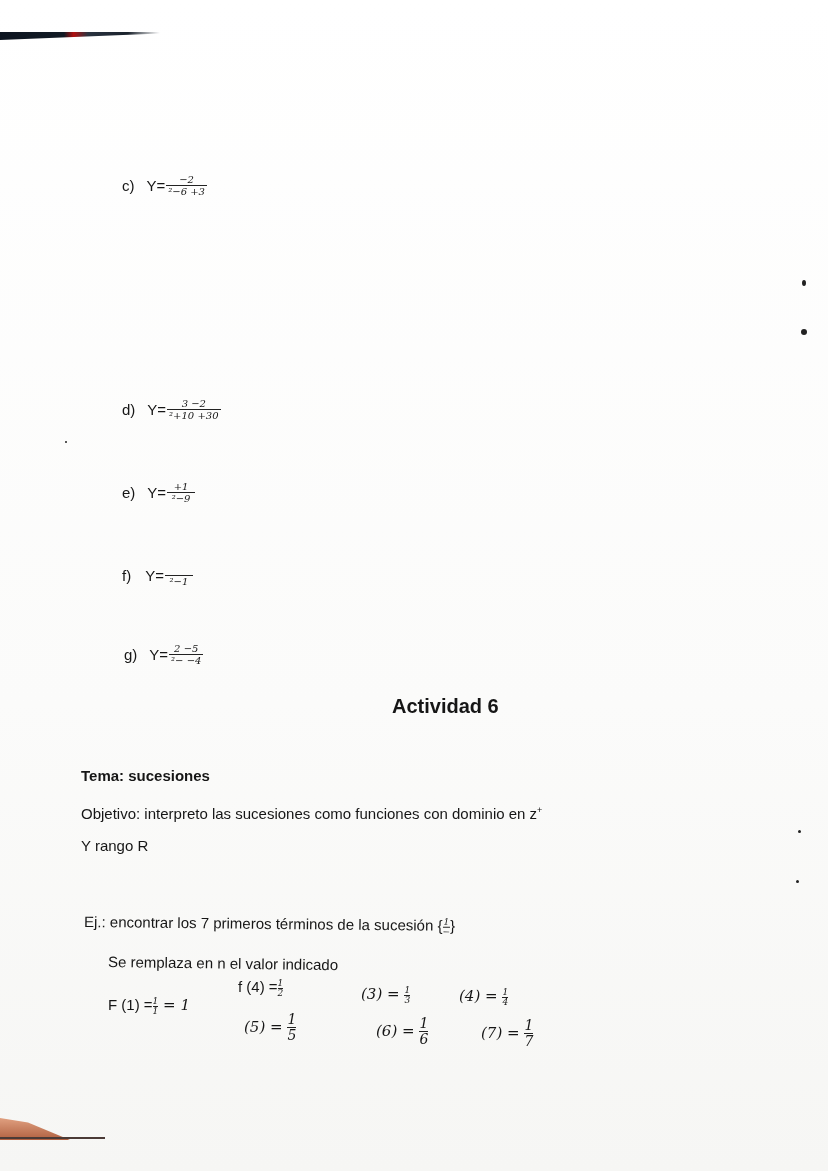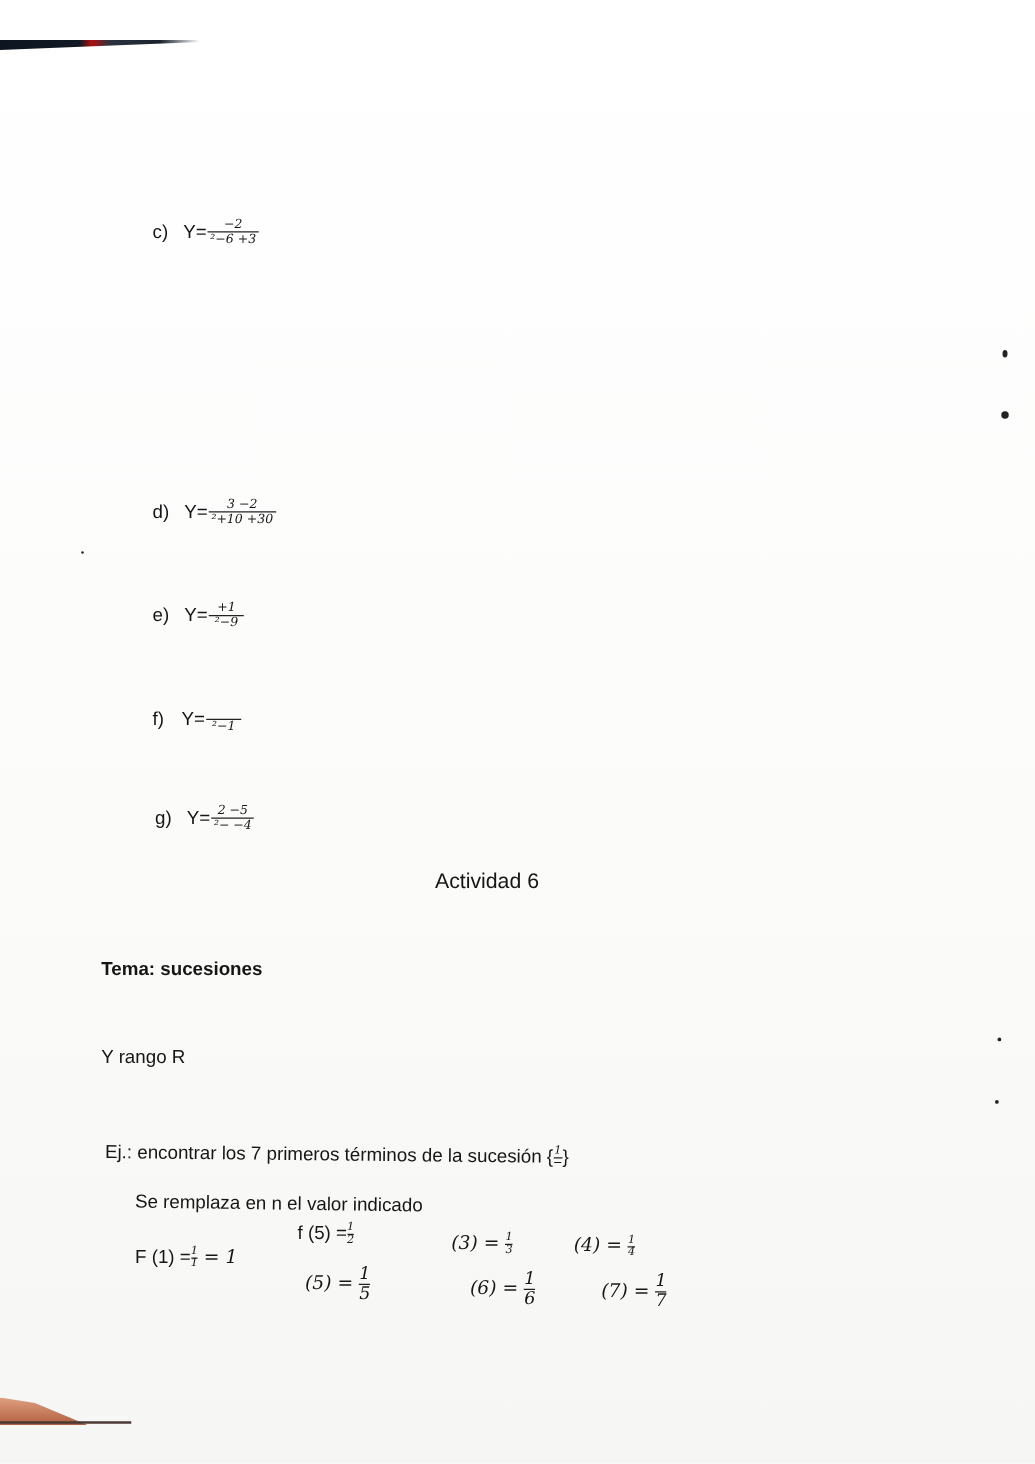--- a/index.html
+++ b/index.html
@@ -21,21 +21,21 @@
     background: linear-gradient(180deg,#e0a080,#b06040);
     border-radius: 0 60% 0 0; clip-path: polygon(0 0,40% 20%,100% 100%,0 100%);
   }
   .edge-bottom-line { position: absolute; left: 0; top: 1137px; width: 105px; height: 2px; background: #4a3a36; }
   .speck { position: absolute; background: #222; border-radius: 50%; }
   .label { font-size: 15px; }
   .eq { font-size: 15px; display: inline-flex; align-items: center; }
   .frac { display: inline-flex; flex-direction: column; align-items: center; vertical-align: middle; margin-left: 1px; }
   .frac .num { font-family: "DejaVu Serif", serif; font-style: italic; font-size: 10px; line-height: 11px; padding: 0 2px; }
   .frac .den { font-family: "DejaVu Serif", serif; font-style: italic; font-size: 10px; line-height: 11px; border-top: 1px solid #222; padding: 0 2px; min-width: 24px; text-align: center; }
-  .title { font-weight: normal; font-size: 17px; }
+  .title { font-weight: bold; font-size: 20px; margin-left: 44px; }
   .text { font-size: 15px; }
   .mi { font-family: "DejaVu Serif", serif; font-style: italic; }
   .sfrac { display: inline-flex; flex-direction: column; align-items: center; vertical-align: middle; font-family: "DejaVu Serif", serif; font-style: italic; }
   .sfrac.small span { font-size: 9px; line-height: 9px; }
   .sfrac.big span { font-size: 14px; line-height: 15px; }
   .sfrac span + span { border-top: 1px solid #222; }
 </style>
 </head>
 <body>
 
@@ -89,39 +89,42 @@
     <span class="label">g)</span>
     <span style="margin-left:12px">Y=</span>
     <span class="frac">
       <span class="num">2  −5</span>
       <span class="den">²−  −4</span>
     </span>
   </div>
 
   <div class="abs title" style="left:348px;top:695px;">Actividad 6</div>
   <div class="abs text" style="left:81px;top:767px;font-weight:bold;">Tema: sucesiones</div>
+  <div class="abs text" style="left:81px;top:805px;">
+    <span>Objetivo: interpreto las sucesiones como funciones con dominio en z</span><sup style="font-size:9px">+</sup>
+  </div>
   <div class="abs text" style="left:81px;top:837px;text-align:center;">Y rango R</div>
 
   <div class="abs text" style="left:84px;top:913px;transform:rotate(0.6deg);transform-origin:left;">
     <span>Ej.: encontrar los 7 primeros términos de la sucesión {</span><span class="sfrac small">
         <span>1</span>
         <span>−</span>
       </span><span>}</span>
   </div>
 
   <div class="abs text" style="left:108px;top:953px;transform:rotate(0.8deg);transform-origin:left;">Se remplaza en n el valor indicado</div>
 
   <div class="abs text" style="left:108px;top:976px;margin-top:20px;">
     <span>F (1) =</span><span class="sfrac small">
         <span>1</span>
         <span>1</span>
       </span><span class="mi"> = 1</span>
   </div>
   <div class="abs text" style="left:238px;top:978px;">
-    <span>f (5) =</span><span class="sfrac small">
+    <span>f (4) =</span><span class="sfrac small">
         <span>1</span>
         <span>2</span>
       </span>
   </div>
   <div class="abs text mi" style="left:361px;top:985px;">
     <span>(3) =</span> <span class="sfrac small">
         <span>1</span>
         <span>3</span>
       </span>
   </div>

